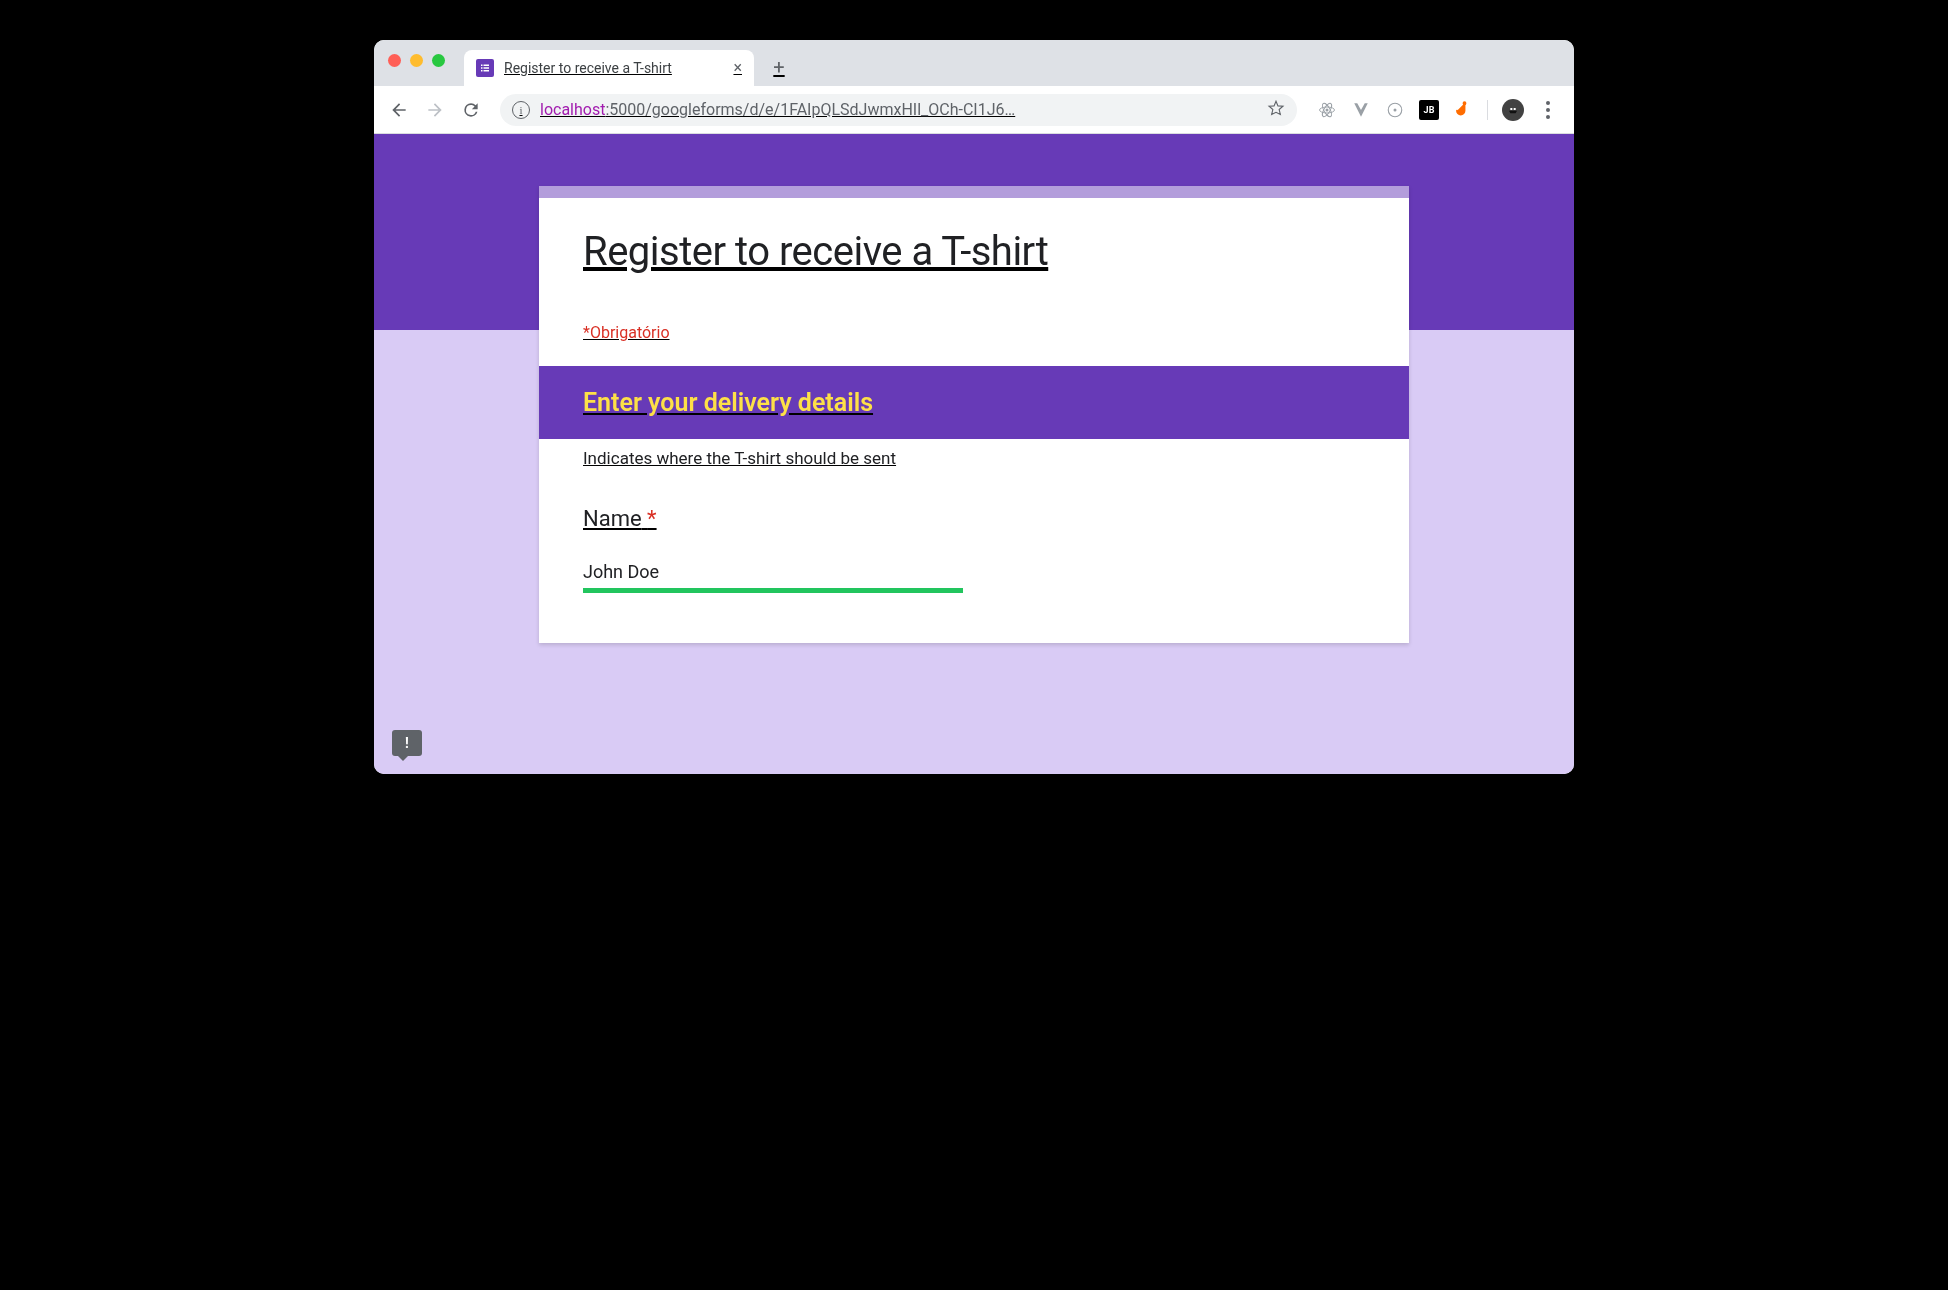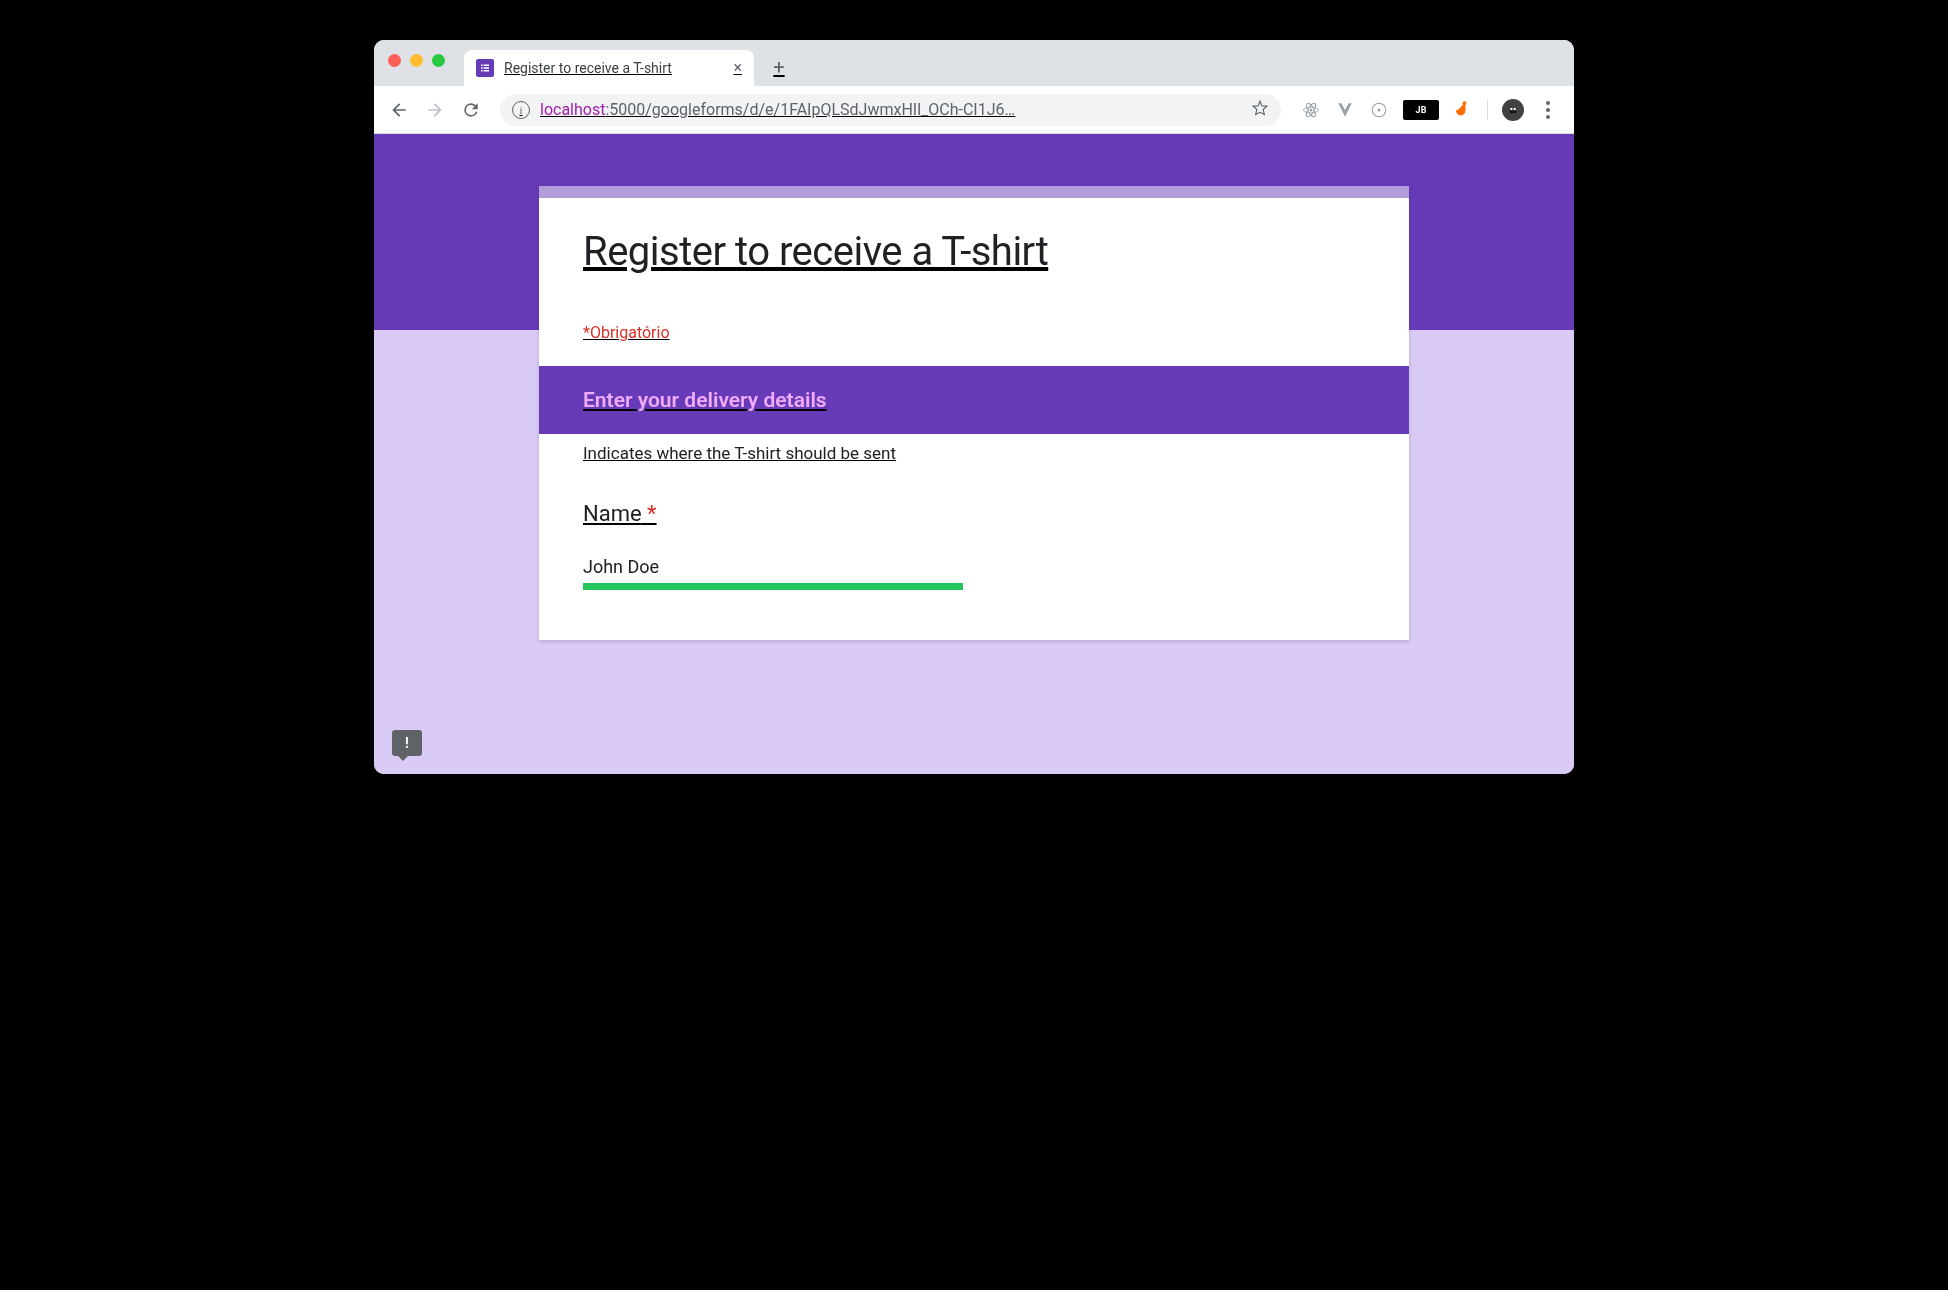--- a/index.html
+++ b/index.html
@@ -141,21 +141,21 @@
     padding: 0 6px;
   }
   .ext-icon {
     width: 20px; height: 20px;
     display: flex; align-items: center; justify-content: center;
     color: #9aa0a6;
     cursor: pointer;
   }
   .ext-icon svg { width: 18px; height: 18px; fill: currentColor; }
   .ext-icon.jb {
-    width: 36px; height: 20px;
+    width: 20px; height: 20px;
     background: #000;
     color: #fff;
     font-size: 9px;
     font-weight: bold;
     display: flex; align-items: center; justify-content: center;
     border-radius: 2px;
   }
   .ext-icon.hook { color: #ff6d00; font-size: 20px; font-weight: bold; }
   .divider {
     width: 1px; height: 20px; background: #dadce0;
@@ -207,23 +207,23 @@
     color: #202124;
     letter-spacing: -0.5px;
   }
   .required-note {
     margin-top: 48px;
     color: #d93025;
     font-size: 16px;
   }
   .section-band {
     background: #673ab7;
-    color: #f0abfc;
+    color: #fde047;
     padding: 22px 44px;
-    font-size: 21px;
+    font-size: 25px;
     font-weight: 600;
   }
   .form-body {
     padding: 9px 44px 50px;
   }
   .section-desc {
     font-size: 17px;
     color: #202124;
   }
   .field {
@@ -231,21 +231,21 @@
   }
   .field-label {
     font-size: 22px;
     color: #202124;
   }
   .field-label .req { color: #d93025; }
   .field-input {
     margin-top: 28px;
     width: 380px;
     border: none;
-    border-bottom: 7px solid #22c55e;
+    border-bottom: 5px solid #22c55e;
     padding: 2px 0 6px;
     font-size: 18px;
     color: #202124;
     outline: none;
     background: transparent;
     font-family: inherit;
   }
 
   .feedback-btn {
     position: absolute;

